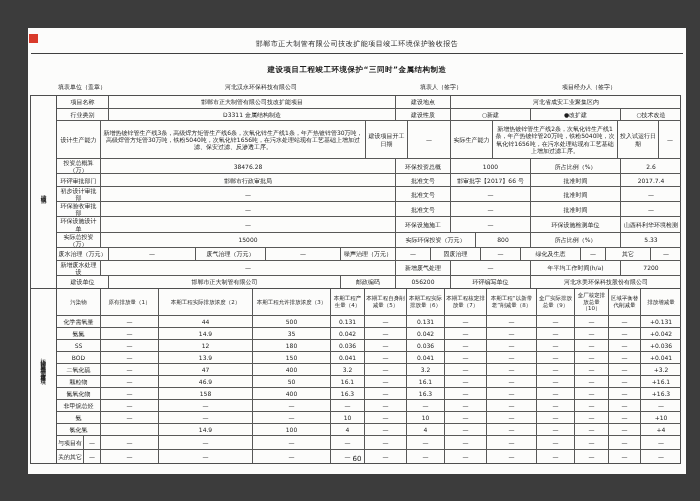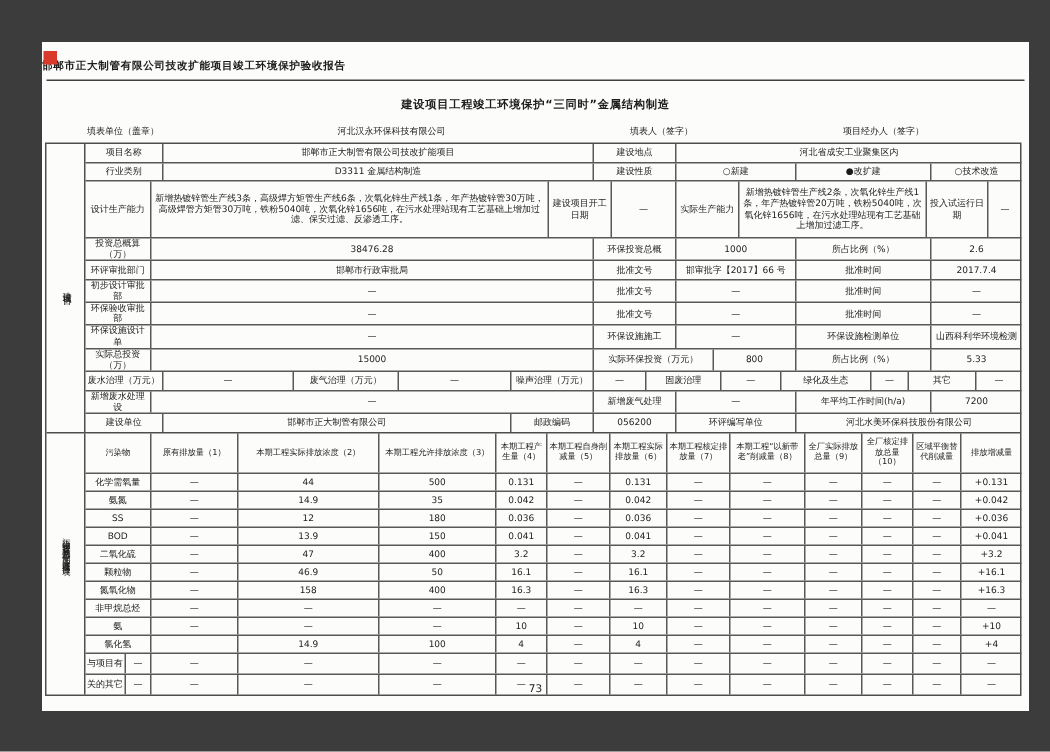--- a/index.html
+++ b/index.html
@@ -1,21 +1,21 @@
 <!DOCTYPE html>
 <html><head>
 <meta charset="utf-8">
 <style>
   html,body{margin:0;padding:0;}
   body{width:700px;height:501px;background:#3c3c3c;position:relative;
        font-family:"DejaVu Sans",sans-serif;}
   .page{position:absolute;left:28px;top:28px;width:658px;height:446px;
         background:#fcfcfb;color:#1c1c1c;overflow:hidden;}
   .red-mark{position:absolute;left:1px;top:6px;width:9px;height:9px;background:#d93a2b;}
-  .doc-title{margin-top:11px;text-align:left;font-size:7px;font-weight:bold;letter-spacing:.5px;}
+  .doc-title{margin-top:11px;text-align:center;font-size:7px;font-weight:normal;letter-spacing:.5px;}
   .header-rule{margin:4px 3px 0 3px;border-bottom:1px solid #3f3f3f;height:0;}
   .form-title{margin-top:11px;text-align:center;font-size:7.5px;font-weight:bold;letter-spacing:.5px;}
   .fill-row{margin:8px 0 3px 2px;padding-left:28px;display:flex;font-size:6px;align-items:center;}
   .fill-row .fc{overflow:hidden;white-space:nowrap;}
   .fc0{width:78px;text-align:left;}
   .fc1{width:250px;text-align:center;}
   .fc2{width:110px;text-align:center;}
   .fc3{width:186px;text-align:center;}
   .tbl{margin-left:2px;width:651px;border:1px solid #4e4e4e;box-sizing:border-box;}
   .section{display:flex;}
@@ -370,14 +370,14 @@
             <div class="c" style="width: 50px; flex: 0 0 50px;">—</div>
             <div class="c" style="width: 38px; flex: 0 0 38px;">—</div>
             <div class="c" style="width: 34px; flex: 0 0 34px;">—</div>
             <div class="c" style="width: 32px; flex: 0 0 32px;">—</div>
             <div class="c" style="width: 40px; flex: 0 0 40px;">—</div>
           </div>
         </div>
     </div>
   </div>
 
-  <div class="page-num">73</div>
+  <div class="page-num">60</div>
 </div>
 
 </body></html>

